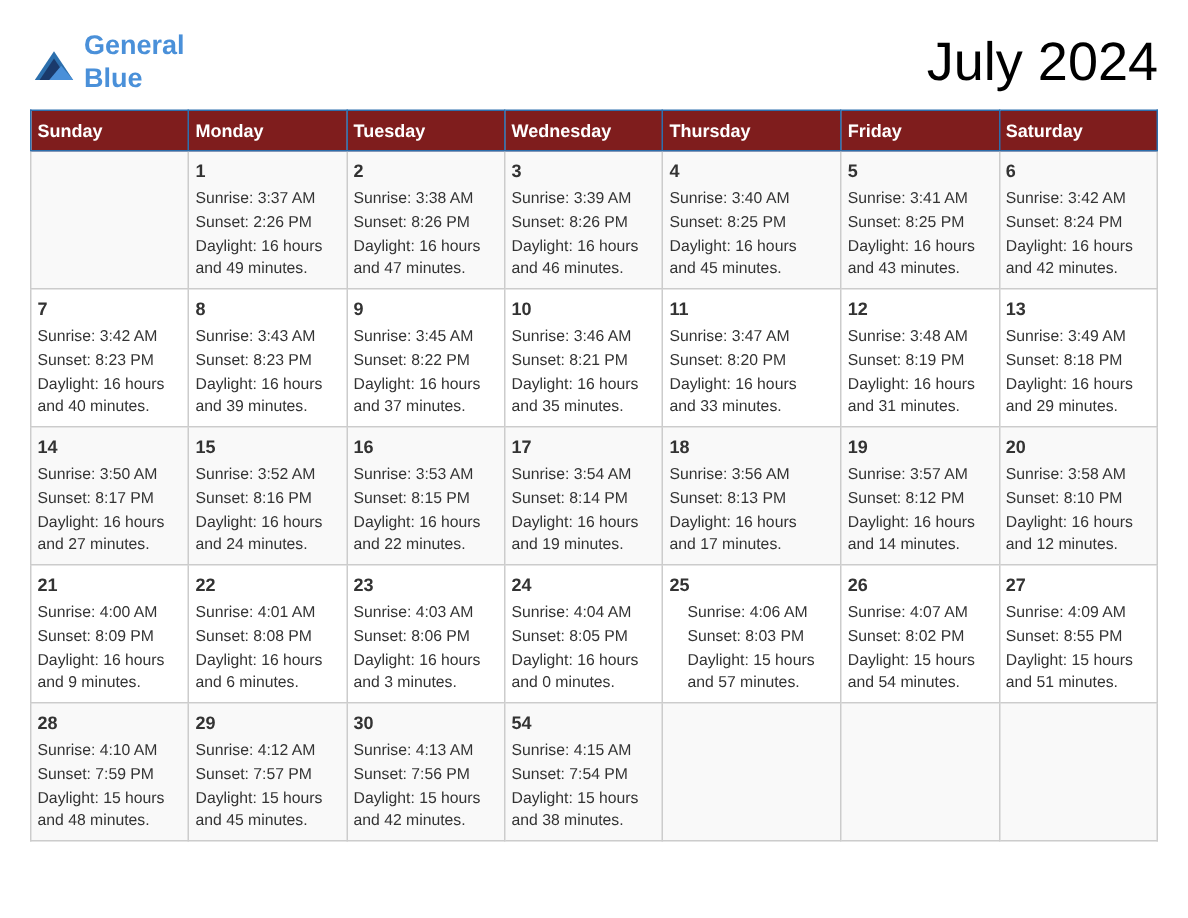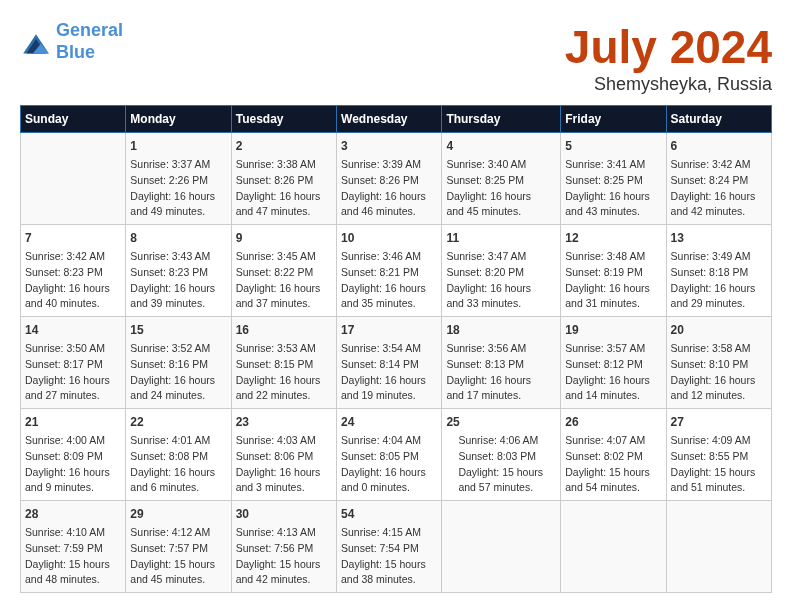--- a/index.html
+++ b/index.html
@@ -31,35 +31,35 @@
       color: #4a90d9;
     }
     .logo-icon {
       width: 32px;
       height: 32px;
     }
     .title-block {
       text-align: right;
     }
     .month-title {
-      font-size: 46px;
-      font-weight: bold;
-      color: #c2410c;
+      font-size: 36px;
+      font-weight: normal;
+      color: #000000;
     }
     .location-title {
       font-size: 18px;
       color: #333;
     }
     table {
       width: 100%;
       border-collapse: collapse;
       font-size: 11px;
     }
     thead tr th {
-      background-color: #0f172a;
+      background-color: #7f1d1d;
       color: white;
       padding: 6px 4px;
       text-align: left;
       font-size: 12px;
       font-weight: bold;
       border: 1px solid #2c6fad;
       margin-top: 44px;
     }
     tbody tr td {
       border: 1px solid #ccc;
@@ -96,21 +96,20 @@
       <polygon points="20,10 32,28 8,28" fill="#1a3a6b"></polygon>
       <polygon points="26,16 36,28 16,28" fill="#4a90d9"></polygon>
     </svg>
     <div class="logo-text">
       <div><span>General</span></div>
       <div><span style="color:#4a90d9">Blue</span></div>
     </div>
   </div>
   <div class="title-block">
     <div class="month-title">July 2024</div>
-    <div class="location-title">Shemysheyka, Russia</div>
   </div>
 </div>
 
 <table>
   <thead>
     <tr>
     <th>Sunday</th>
         <th>Monday</th>
         <th>Tuesday</th>
         <th>Wednesday</th>

